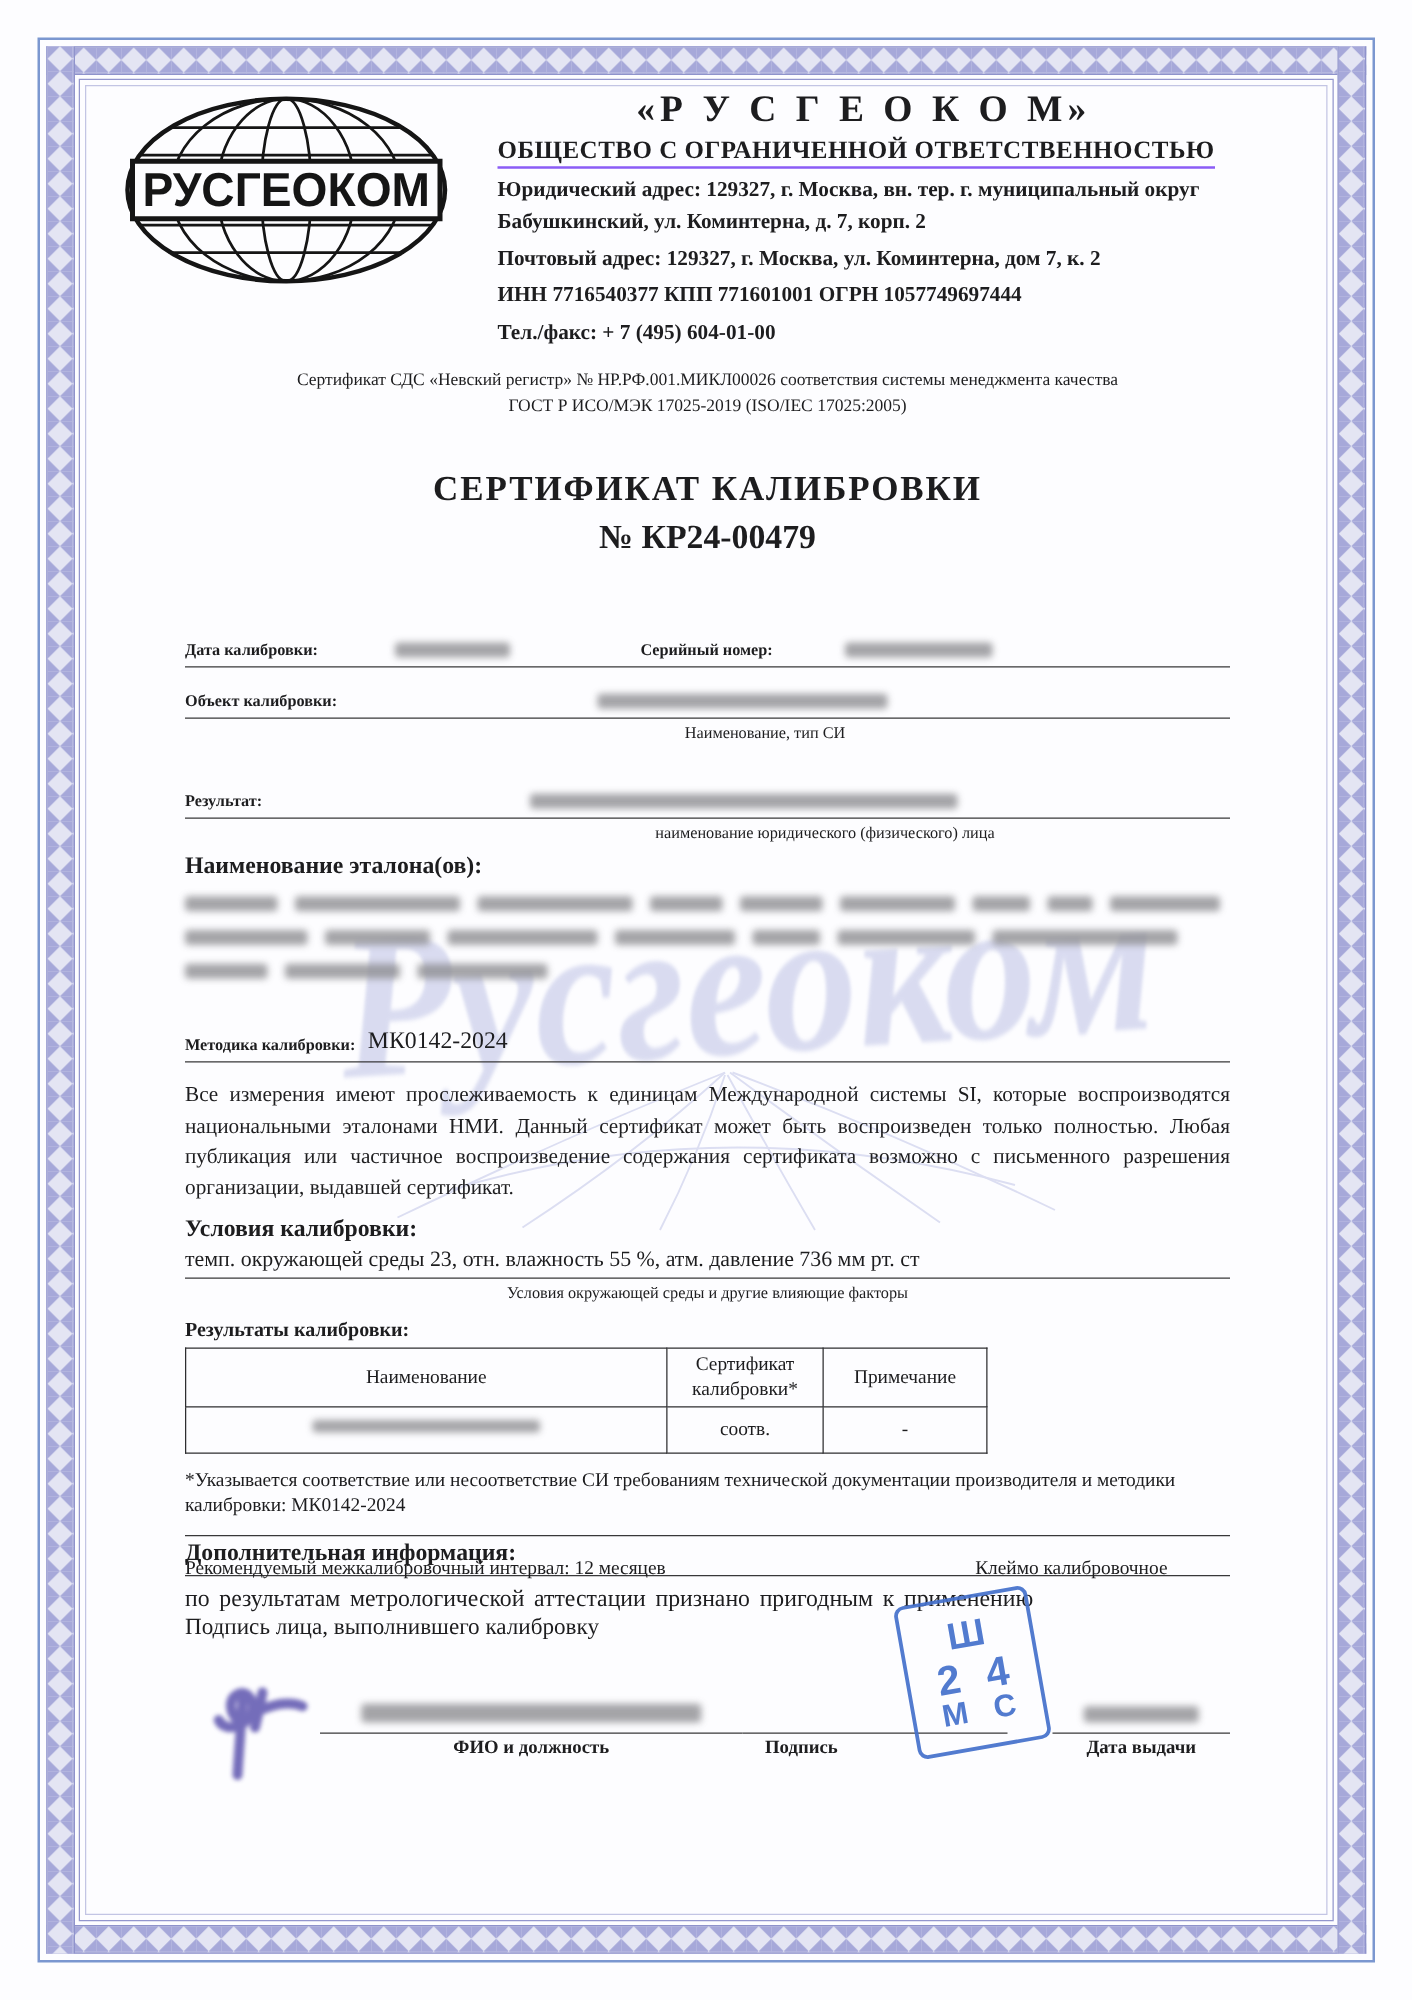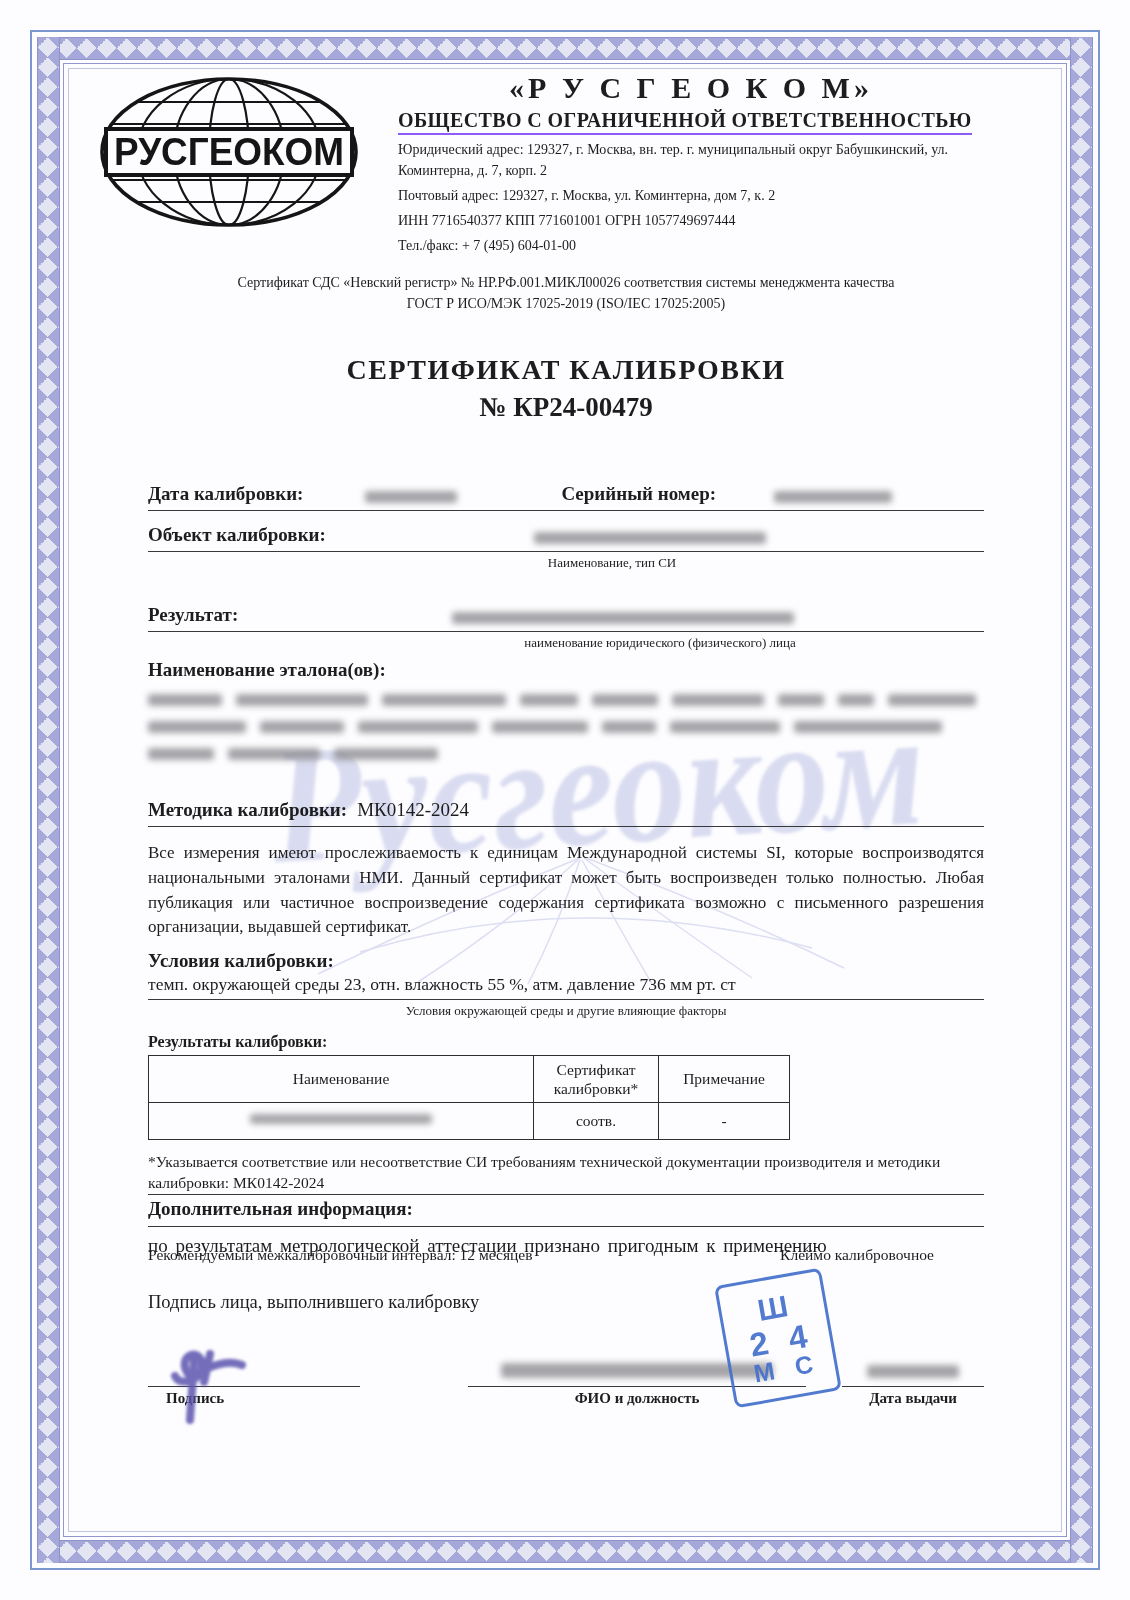--- a/index.html
+++ b/index.html
@@ -30,33 +30,33 @@
 
   
   .content{position:absolute;left:148px;top:72px;width:836px;z-index:1;}
 
   .header-row{display:flex;gap:34px;margin-left:-54px;align-items:flex-start;}
   .logo{flex:0 0 auto;}
   .head-right{flex:1 1 auto;min-width:0;}
   .company-display{font-size:30px;font-weight:bold;text-align:center;letter-spacing:4px;line-height:1.05;}
   .company-form{font-size:20px;font-weight:bold;border-bottom:2px solid #8b5cf6;display:inline-block;
     margin-top:5px;padding-bottom:1px;letter-spacing:.4px;}
-  .addr{font-size:14px;line-height:1.5;margin-top:4px;}
+  .addr{font-size:17px;line-height:1.5;margin-top:4px;font-weight:bold;}
 
   .accred{margin-top:16px;text-align:center;font-size:14px;line-height:1.5;}
 
   .title{margin-top:36px;text-align:center;font-weight:bold;line-height:1.4;}
   .title .t1{font-size:28px;letter-spacing:1.5px;}
   .title .t2{font-size:27px;}
 
   .fields{margin-top:46px;}
   .frow{display:flex;align-items:flex-end;min-height:33px;padding-bottom:5px;
         border-bottom:1.6px solid #38383a;}
   .frow+.frow{margin-top:2px;}
-  .flabel{font-size:19px;font-weight:bold;white-space:nowrap;}
+  .flabel{font-size:13px;font-weight:bold;white-space:nowrap;}
   .fvalue{font-size:19px;margin-left:10px;}
   .fcaption{font-size:13px;text-align:center;margin-top:3px;}
   .gap22{height:22px;}
 
   
   .redact{display:inline-block;height:12px;background:#8e8e92;border-radius:3px;
           filter:blur(3px);opacity:.8;vertical-align:baseline;margin-bottom:2px;}
   .redact-line{display:flex;gap:14px;margin-top:13px;}
   .redact-line .redact{height:12px;}
 
@@ -71,21 +71,21 @@
 
   .res-label{margin-top:14px;font-size:16px;font-weight:bold;}
   table.results{margin-top:4px;border-collapse:collapse;}
   table.results th,table.results td{border:1.7px solid #2e2e30;font-weight:normal;
     font-size:15.5px;text-align:center;vertical-align:middle;padding:3px 6px;}
   .col-name{width:372px;} .col-res{width:112px;} .col-note{width:118px;}
   tr.hdr th{height:40px;line-height:1.25;}
   tr.body td{height:30px;}
 
   .footnote{margin-top:12px;font-size:15.5px;line-height:1.35;border-bottom:1.6px solid #38383a;
-            padding-bottom:0;}
+            padding-bottom:12px;}
   .add-head{border-bottom:1.6px solid #38383a;padding:3px 0 6px 0;font-size:19px;font-weight:bold;}
   .add-value{margin-top:8px;font-size:19px;word-spacing:3px;}
 
   
   .interval-row{position:absolute;left:148px;top:1246px;width:836px;z-index:1;
     display:flex;justify-content:space-between;font-size:15.5px;}
   .interval-row .right{padding-right:50px;}
   .sig-title{position:absolute;left:148px;top:1292px;z-index:1;font-size:18.5px;}
   .sig-row{position:absolute;left:148px;top:1340px;width:836px;z-index:1;display:flex;}
   .sig-col{display:flex;flex-direction:column;}
@@ -262,29 +262,29 @@
   </div>
 
   <div class="interval-row">
     <span>Рекомендуемый межкалибровочный интервал: 12 месяцев</span>
     <span class="right">Клеймо калибровочное</span>
   </div>
 
   <div class="sig-title">Подпись лица, выполнившего калибровку</div>
 
   <div class="sig-row">
+    <div class="sig-col c2">
+      <div class="sig-line">
+        <span class="redact name-blob"></span>
+      </div>
+      <div class="sig-cap">ФИО и должность</div>
+    </div>
     <div class="sig-col c1">
       <div class="sig-line"></div>
       <div class="sig-cap">Подпись</div>
-    </div>
-    <div class="sig-col c2">
-      <div class="sig-line">
-        <span class="redact name-blob"></span>
-      </div>
-      <div class="sig-cap">ФИО и должность</div>
     </div>
     <div class="sig-col c3">
       <div class="sig-line">
         <span class="redact date-blob"></span>
       </div>
       <div class="sig-cap">Дата выдачи</div>
     </div>
   </div>
 
   <div class="stamp">

